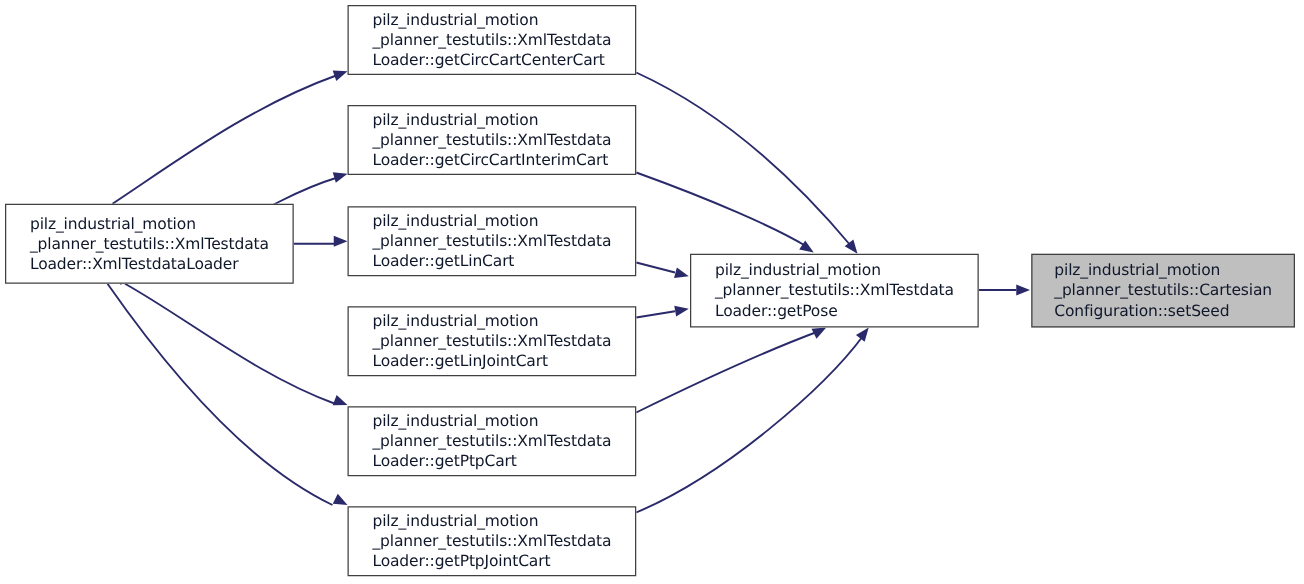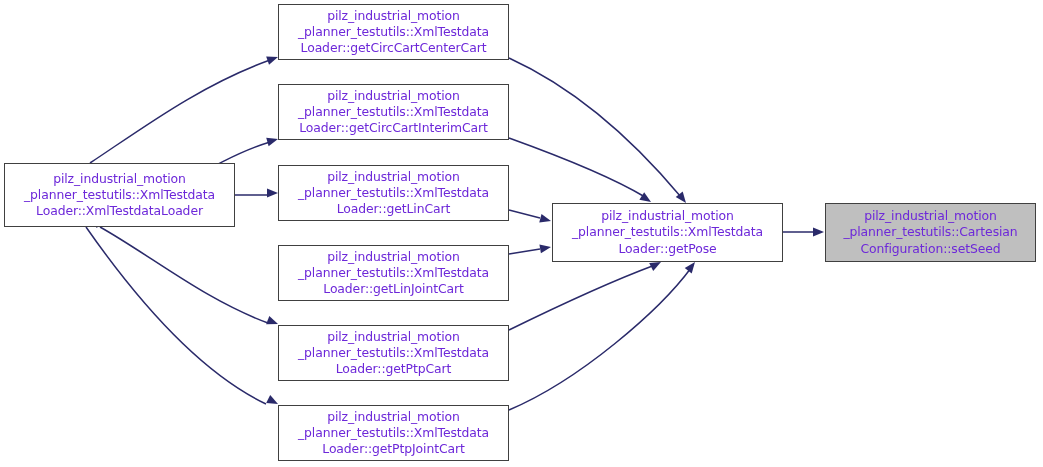--- a/index.html
+++ b/index.html
@@ -36,22 +36,21 @@
     justify-content: center;
     overflow: hidden;
   }
   .node.filled {
     background: #bfbfbf;
   }
   .node .label {
     font-family: "DejaVu Sans", sans-serif;
     font-size: 12.4px;
     line-height: 16.2px;
-    color: #6d28d9;
-    text-align: center;
+    color: #0f172a;
     white-space: pre-line;
     letter-spacing: -0.1px;
     padding: 0 3px;
   }
 </style>
 </head>
 <body>
 
 <div id="canvas">
 

